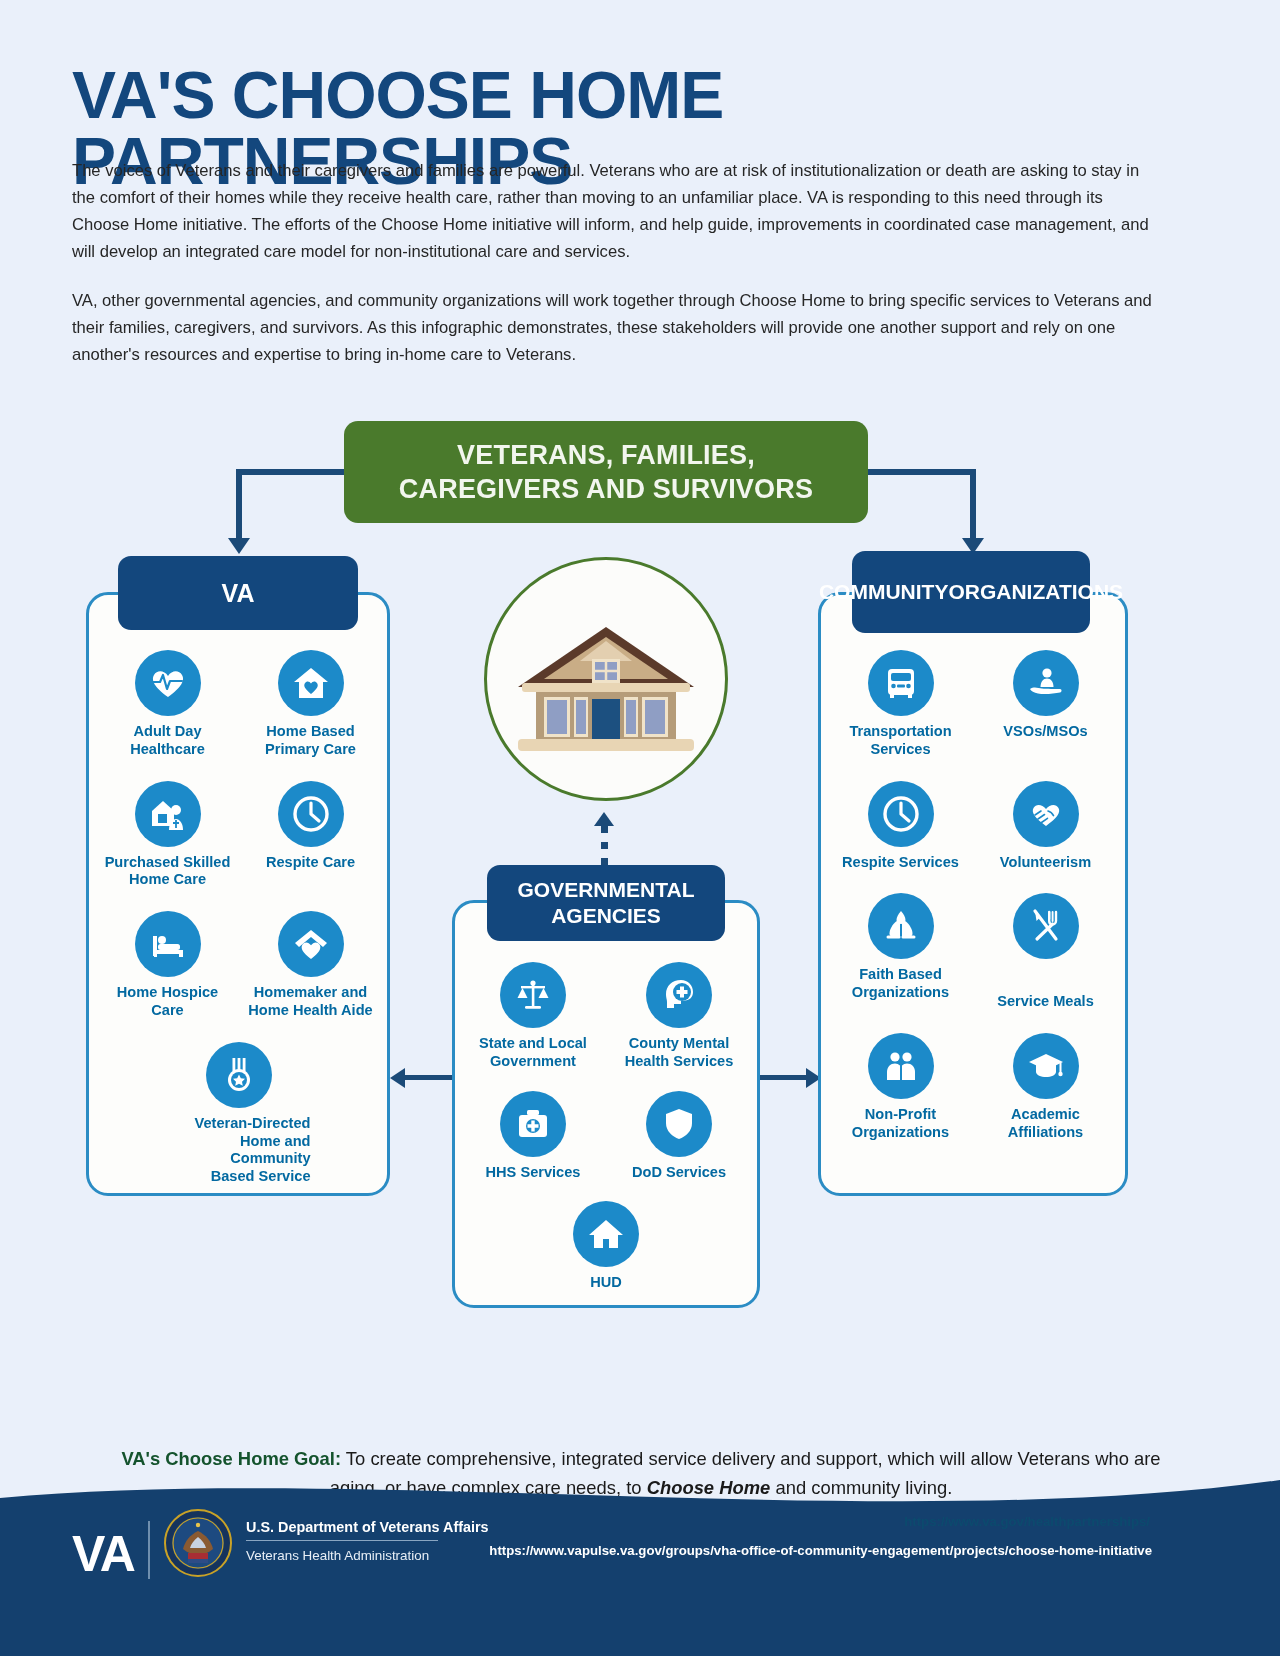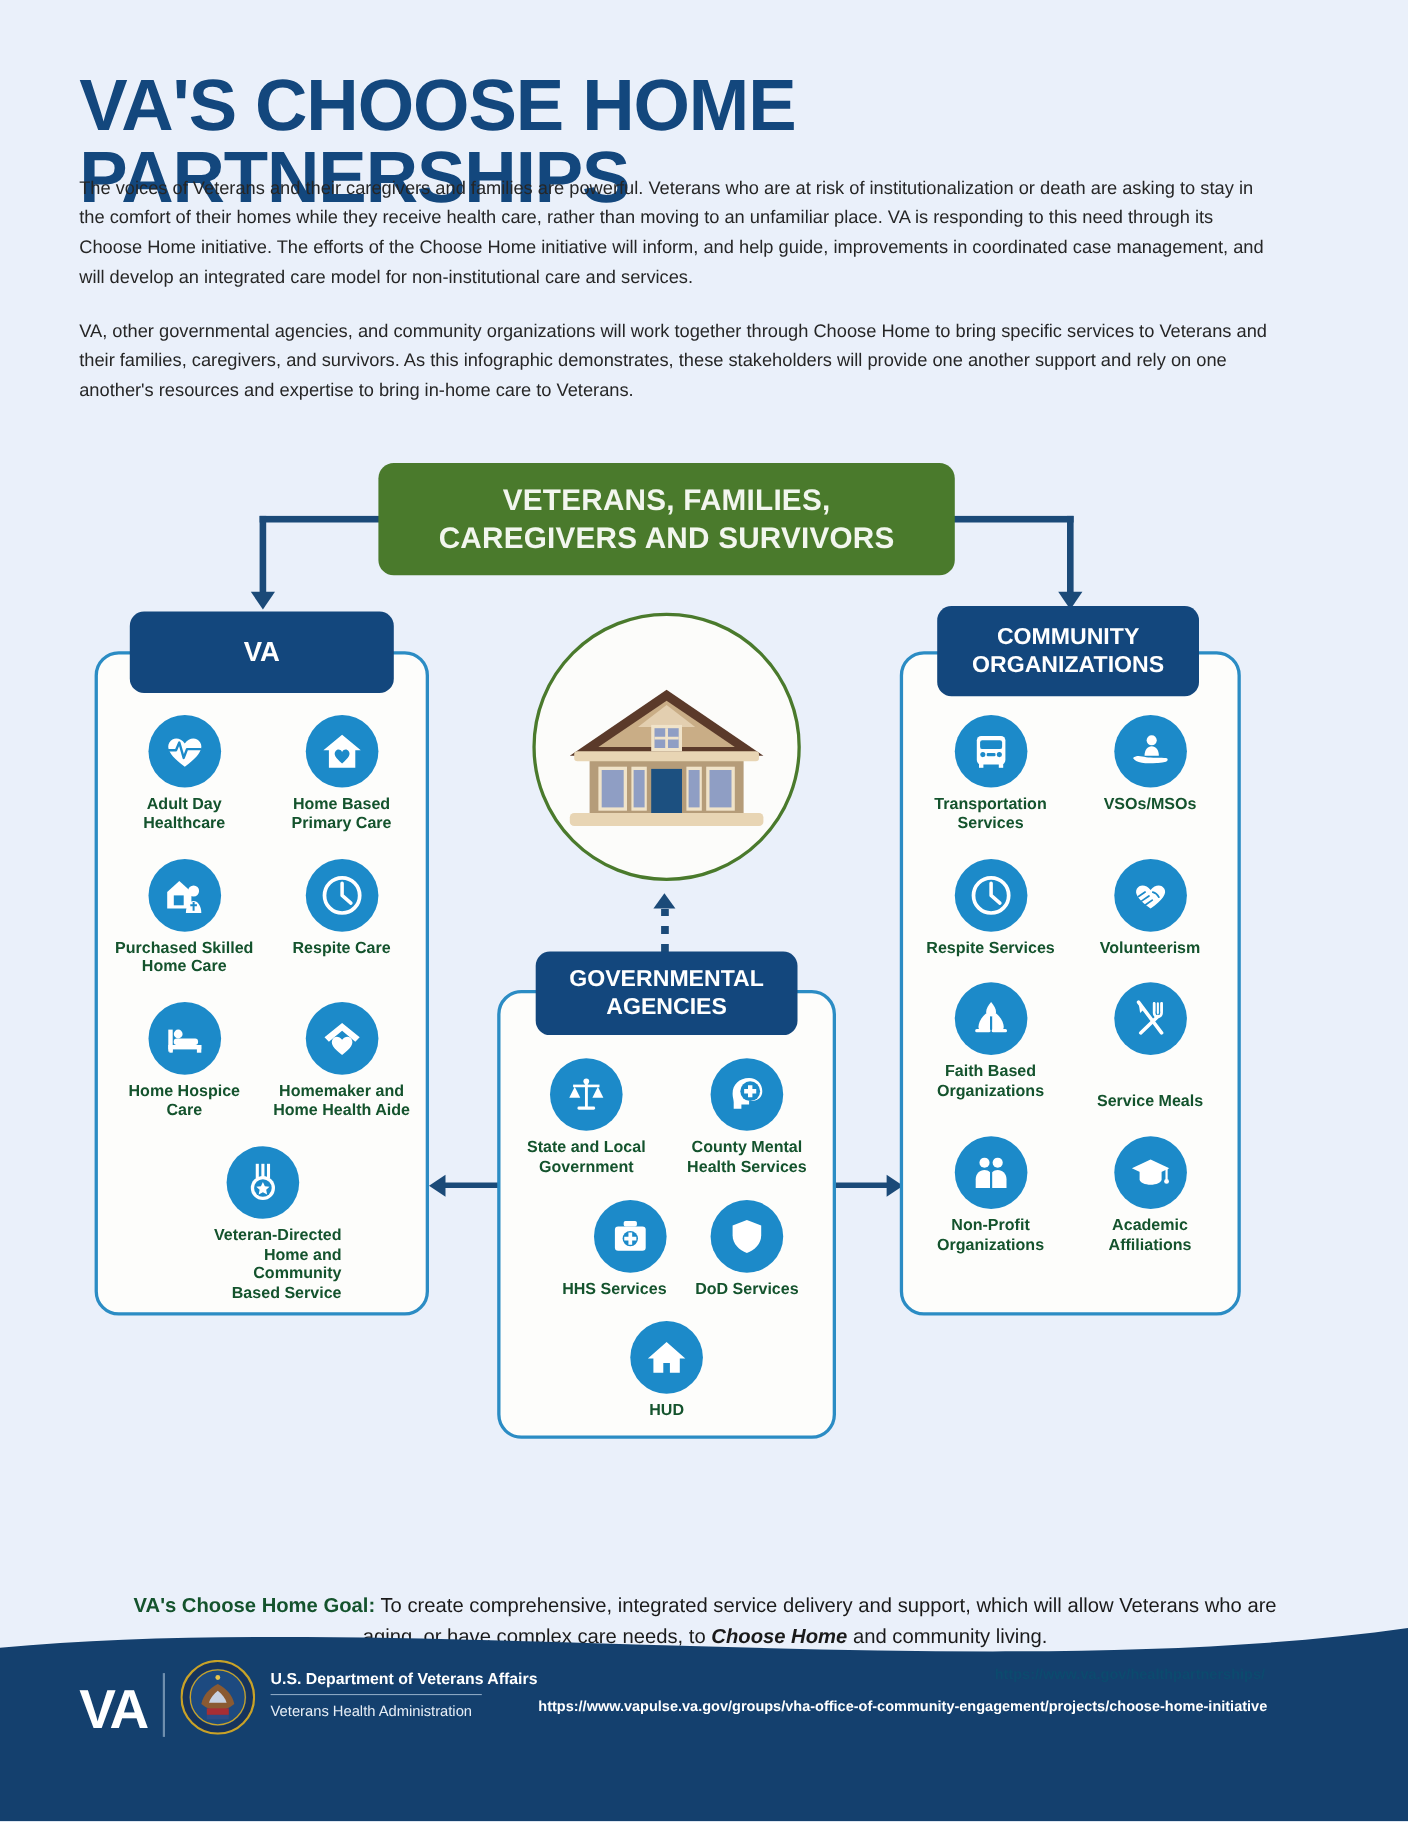--- a/index.html
+++ b/index.html
@@ -93,21 +93,21 @@
     display:flex; flex-direction:column; align-items:center;
     text-align:center;
   }
   .ico {
     width:66px; height:66px; border-radius:50%; background:#1c8ac9;
     display:flex; align-items:center; justify-content:center;
     margin-bottom:7px;
   }
   .ico svg { display:block; }
   .lbl {
-    font-size:14.6px; font-weight:bold; color:#14532d; line-height:1.22;
+    font-size:14.6px; font-weight:bold; color:#0369a1; line-height:1.22;
   }
 
   
   .goal {
     position:absolute; left:96px; top:1444px; width:1090px;
     text-align:center; font-size:18.4px; line-height:1.6; color:#1a1a1a;
   }
   .goal b { color:#14532d; }
   .goal i { font-weight:bold; font-style:italic; }
 
@@ -317,21 +317,21 @@
       <div class="ico">
         <svg width="40" height="40" viewBox="0 0 40 40">
             <path d="M22 5 C13 5 7 11 7 19 c0 4 1 5 1 8 v6 h7 v-4 h7 v-3 C31 26 34 22 34 17 C34 10 29 5 22 5 Z" fill="#fff"></path>
             <circle cx="23" cy="17" r="9" fill="#1c8ac9"></circle>
             <path d="M21 11.5 h4 v3.5 h3.5 v4 H25 v3.5 h-4 V19 h-3.5 v-4 H21 Z" fill="#fff"></path>
           </svg>
       </div>
       <div class="lbl"><span>County Mental</span><br><span>Health Services</span></div>
     </div>
 
-    <div class="cell" style="width:146px; margin-bottom:20px;align-items:flex-end;">
+    <div class="cell" style="width:146px; margin-bottom:20px;">
       <div class="ico">
         <svg width="40" height="40" viewBox="0 0 40 40">
             <rect x="14" y="6" width="12" height="5" rx="1.6" fill="#fff"></rect>
             <rect x="6" y="11" width="28" height="22" rx="3" fill="#fff"></rect>
             <circle cx="20" cy="22" r="7" fill="#1c8ac9"></circle>
             <path d="M18.3 16.5 h3.4 v3.8 h3.8 v3.4 h-3.8 v3.8 h-3.4 v-3.8 h-3.8 v-3.4 h3.8 Z" fill="#fff"></path>
           </svg>
       </div>
       <div class="lbl"><span>HHS Services</span></div>
     </div>
@@ -349,21 +349,21 @@
       <div class="ico">
         <svg width="40" height="40" viewBox="0 0 40 40">
             <path d="M20 6 L37 21 h-5 v13 h-9 v-9 h-6 v9 H8 V21 H3 Z" fill="#fff"></path>
           </svg>
       </div>
       <div class="lbl"><span>HUD</span></div>
     </div>
   </div>
 
   <div class="panel" style="left:818px; top:592px; width:310px; height:604px;"></div>
-  <div class="panel-head" style="left:852px; top:551px; width:238px; height:82px; font-size:21px; flex-direction:column;text-align:right;">
+  <div class="panel-head" style="left:852px; top:551px; width:238px; height:82px; font-size:21px; flex-direction:row;text-align:right;">
     <span>COMMUNITY</span>
     <span>ORGANIZATIONS</span>
   </div>
   <div class="grid" style="left:828px; top:650px; width:290px;">
 
     <div class="cell" style="width:145px; margin-bottom:22px;">
       <div class="ico">
         <svg width="40" height="40" viewBox="0 0 40 40">
             <rect x="7" y="6" width="26" height="26" rx="4" fill="#fff"></rect>
             <rect x="10" y="10" width="20" height="8" rx="2" fill="#1c8ac9"></rect>

